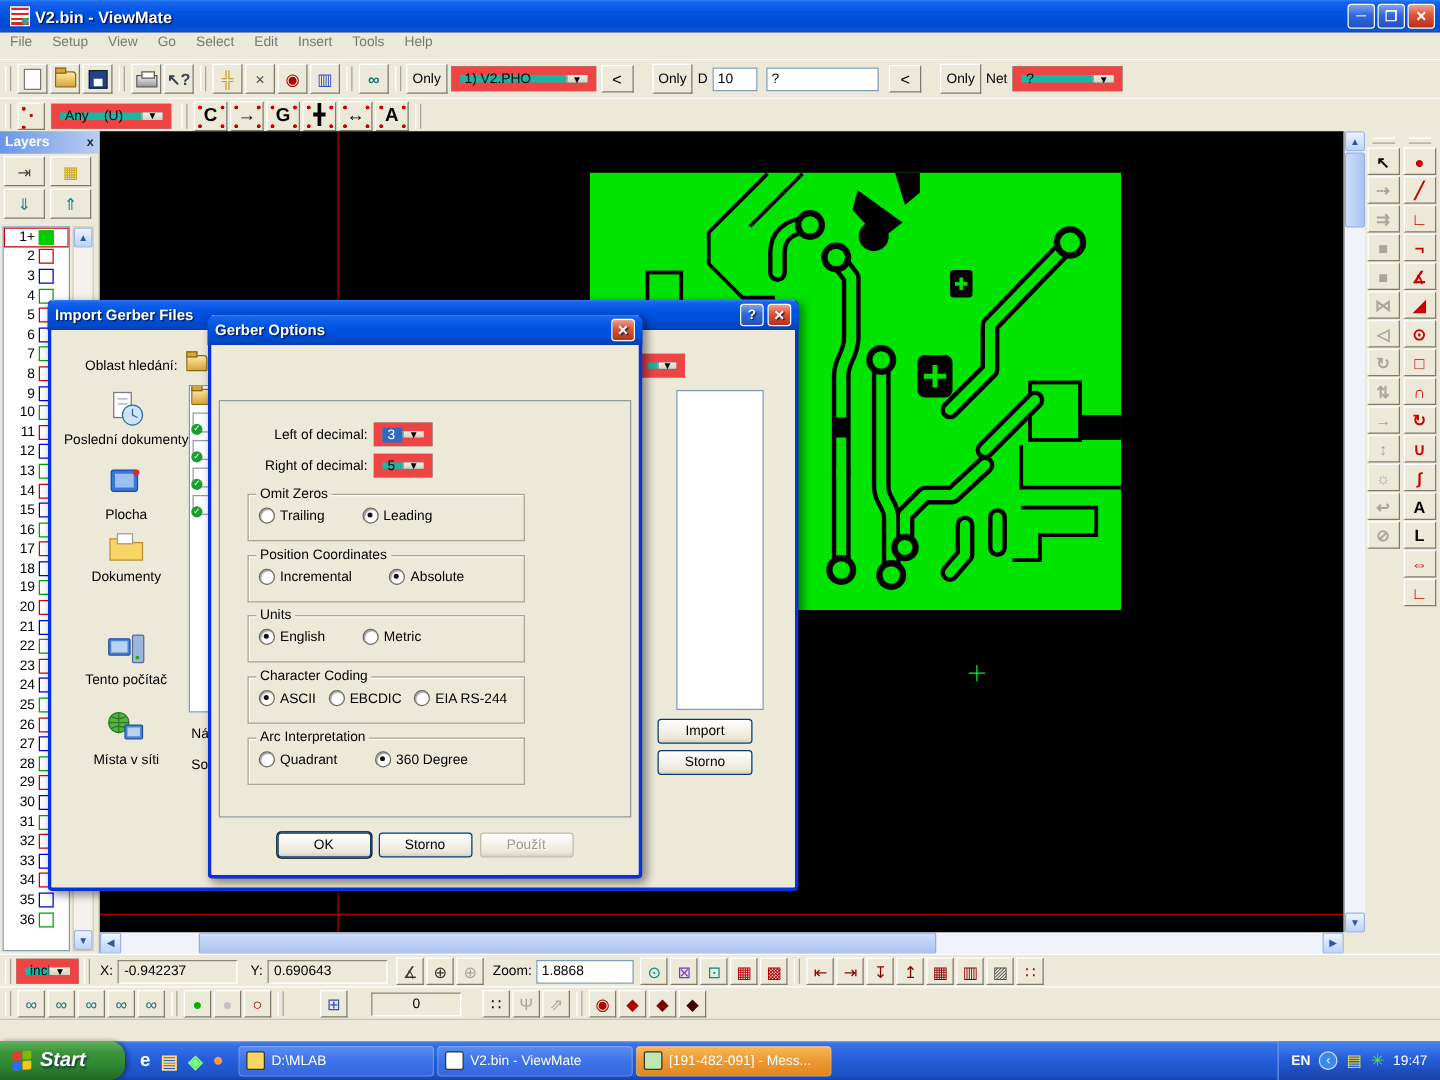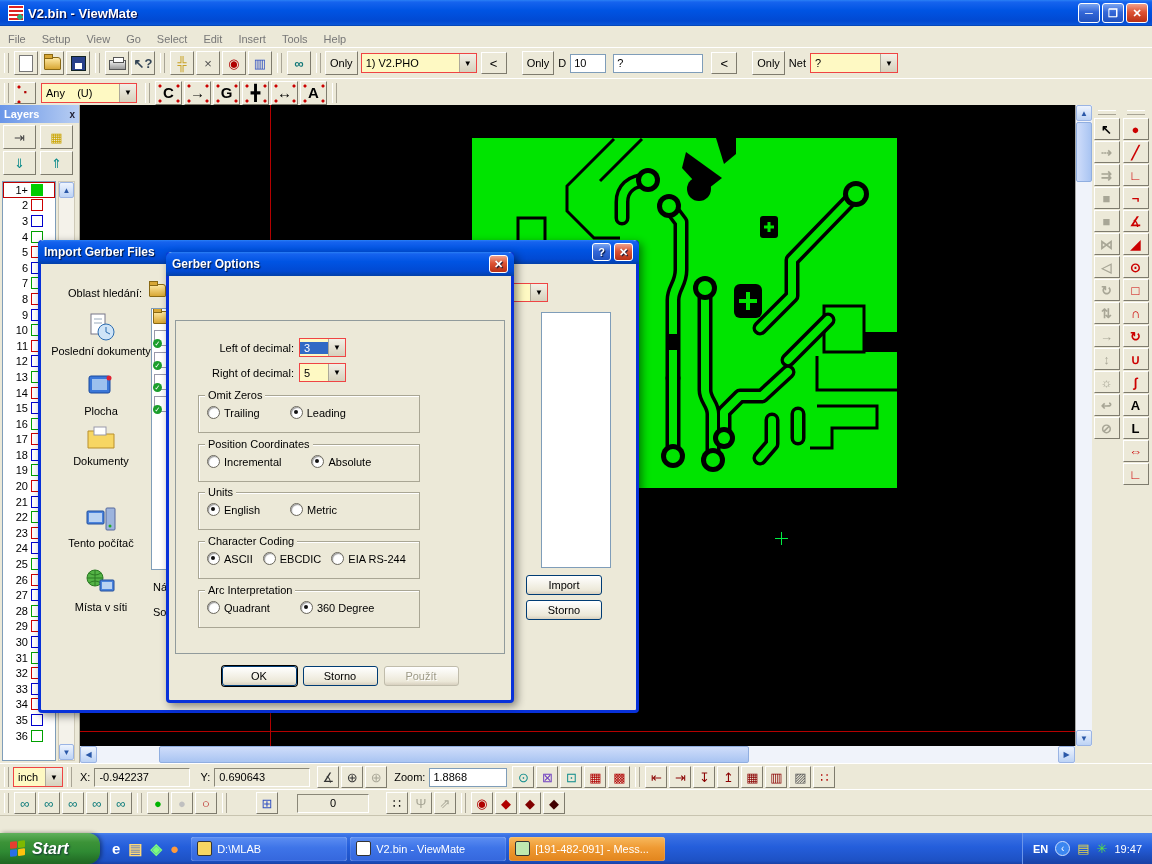--- a/index.html
+++ b/index.html
@@ -14,35 +14,35 @@
      radial-gradient(circle at 11px 11px,#3a7 2.5px,transparent 3px),
      repeating-linear-gradient(0deg,#d22 0 2px,#fff 2px 4px);
      border:1px solid #fff;box-sizing:border-box;}
   #title-text{color:#fff;font-weight:bold;font-size:13px;text-shadow:1px 1px 1px #003;flex:1;}
   .cap-btn{width:22px;height:20px;margin-left:2px;border-radius:3px;color:#fff;font-weight:bold;
     display:flex;align-items:center;justify-content:center;font-size:11px;
     border:1px solid #fff;box-sizing:border-box;
     background:linear-gradient(180deg,#7ba5f0,#3467d8 45%,#2152be);}
   .cap-btn.close{background:linear-gradient(180deg,#f0a08c,#dd5334 45%,#b93015);}
   
-  #menubar{position:absolute;left:0;top:26px;width:1152px;height:21px;display:flex;align-items:flex-end;
+  #menubar{position:absolute;left:0;top:26px;width:1152px;height:21px;display:flex;align-items:flex-start;
     border-bottom:1px solid #d8d4c0;}
   .menu-item{padding:2px 8px;color:#777;}
   
   .toolbar{position:absolute;left:0;width:1152px;display:flex;align-items:center;
     border-top:1px solid #fff;border-bottom:1px solid #c3c0ac;background:#ece9d8;}
   #toolbar1{top:47px;height:30px;}
   #toolbar2{top:78px;height:27px;}
   .grip{width:3px;height:20px;margin:0 4px;border-left:1px solid #fff;border-right:1px solid #a8a495;}
   .tbtn{min-width:24px;height:24px;margin:0 1px;display:flex;align-items:center;justify-content:center;
     background:#ece9d8;border:1px solid;border-color:#fff #7e7b6d #7e7b6d #fff;box-sizing:border-box;}
   .tbtn .gl{font-size:13px;line-height:1;}
   .tbtn.small{height:22px;min-width:22px;}
   .lbl{margin:0 4px;}
-  .combo{background:#fef9c3;border:1px solid #ef4444;height:20px;display:flex;align-items:center;box-sizing:border-box;}
+  .combo{background:#14b8a6;border:7px solid #ef4444;height:20px;display:flex;align-items:center;box-sizing:border-box;}
   .combo .val{flex:1;padding:0 4px;white-space:pre;overflow:hidden;}
   .combo .arrow,.spin{width:16px;height:100%;display:flex;align-items:center;justify-content:center;
     background:linear-gradient(180deg,#f2f0e6,#d6d1bd);border-left:1px solid #aca899;font-size:8px;}
   .onlybtn{height:22px;padding:0 4px;display:flex;align-items:center;background:#ece9d8;
     border:1px solid;border-color:#fff #7e7b6d #7e7b6d #fff;}
   input.field{border:1px solid #7f9db9;height:19px;font:11px "Liberation Sans",sans-serif;padding:0 3px;box-sizing:border-box;}
   .dotbtn{background-image:
      radial-gradient(circle at 4px 4px,#c00 1.3px,transparent 1.8px),
      radial-gradient(circle at 4px 19px,#c00 1.3px,transparent 1.8px),
      radial-gradient(circle at 22px 4px,#c00 1.3px,transparent 1.8px),

